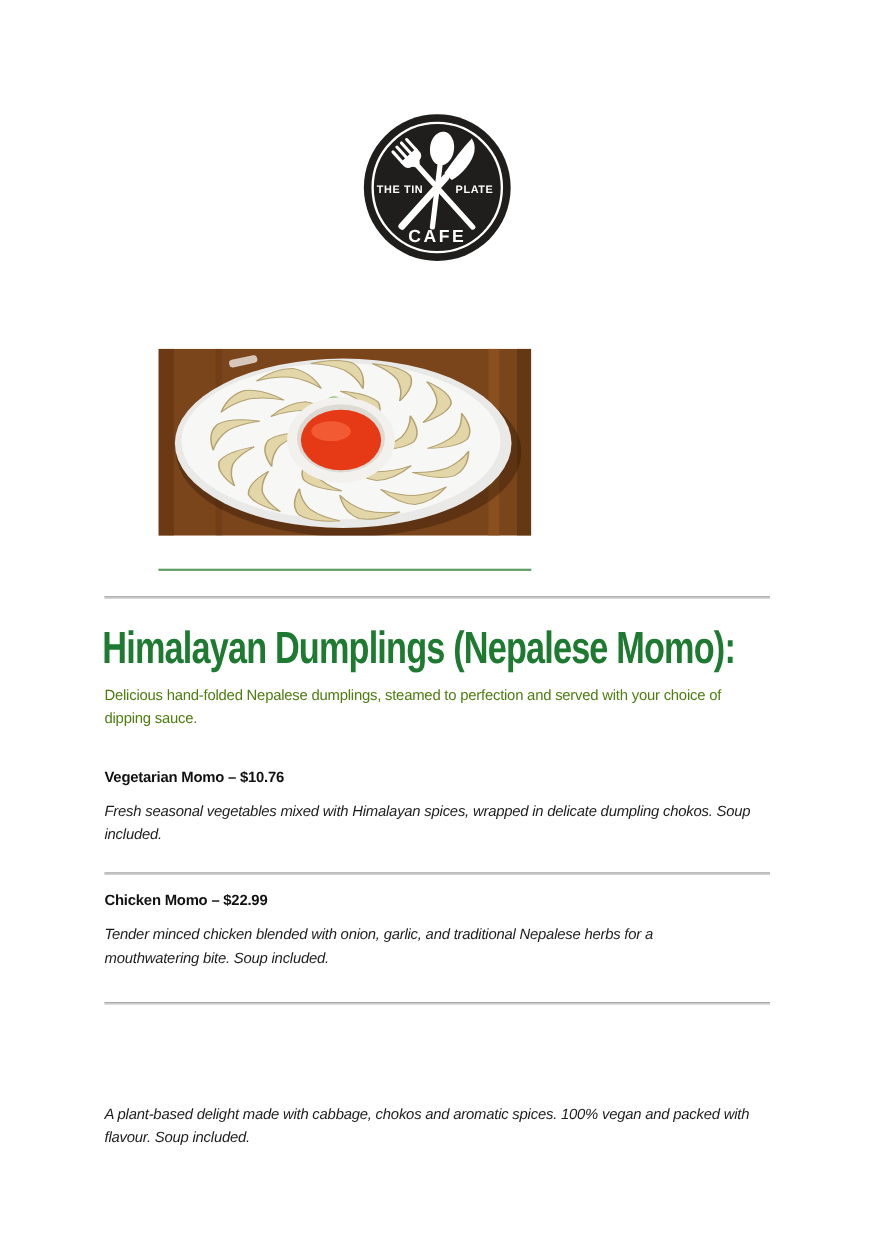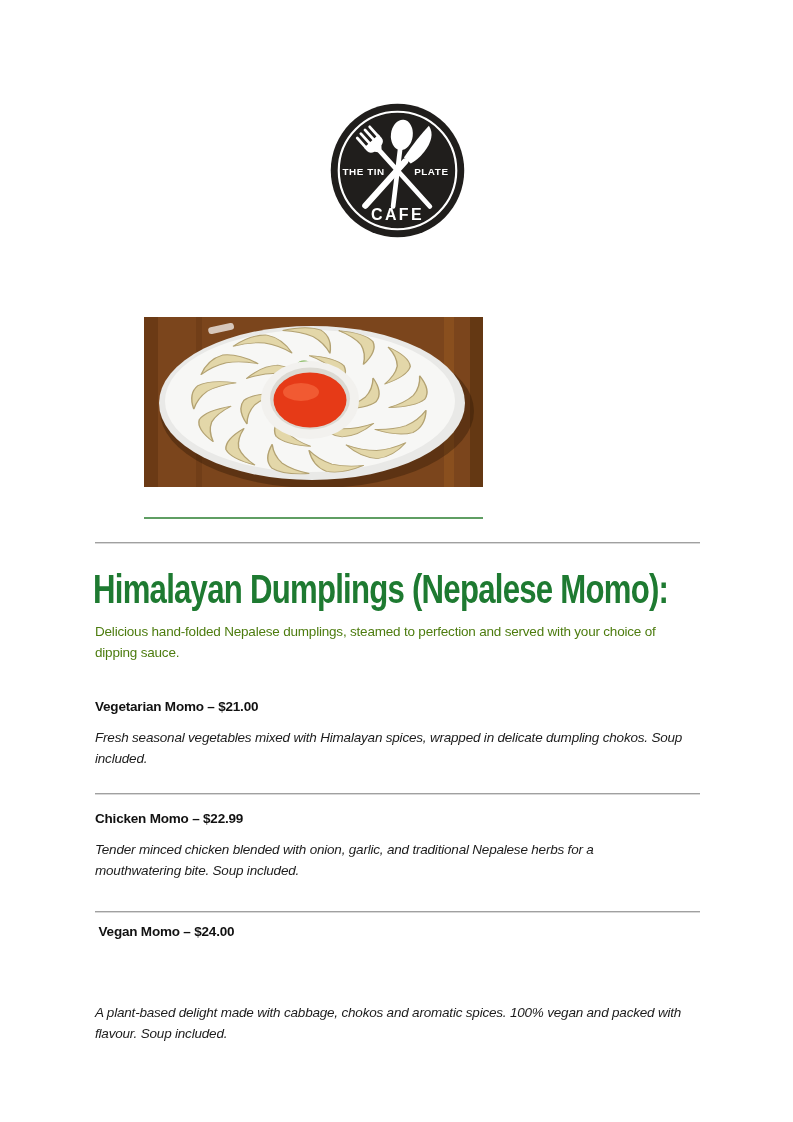--- a/index.html
+++ b/index.html
@@ -135,29 +135,28 @@
   <div class="photo-underline"></div>
 
   <div class="divider divider-1"></div>
 
   <h1 class="menu-heading"><span>Himalayan Dumplings (Nepalese Momo):</span></h1>
 
   <p class="body-text intro-para">Delicious hand-folded Nepalese dumplings, steamed to perfection and served with your choice of
 dipping sauce.</p>
 
 
-  <p class="item-title veg-title">Vegetarian Momo – $21.00</p>
+  <p class="item-title veg-title">Vegetarian Momo – $10.76</p>
   <p class="item-desc veg-desc">Fresh seasonal vegetables mixed with Himalayan spices, wrapped in delicate dumpling chokos. Soup
 included.</p>
 
   <div class="divider divider-2"></div>
 
   <p class="item-title chicken-title">Chicken Momo – $22.99</p>
   <p class="item-desc chicken-desc">Tender minced chicken blended with onion, garlic, and traditional Nepalese herbs for a
 mouthwatering bite. Soup included.</p>
 
   <div class="divider divider-3"></div>
 
-  <p class="item-title vegan-title"> Vegan Momo – $24.00</p>
   <p class="item-desc vegan-desc">A plant-based delight made with cabbage, chokos and aromatic spices. 100% vegan and packed with
 flavour. Soup included.</p>
 
 </div>
 
 </body></html>

